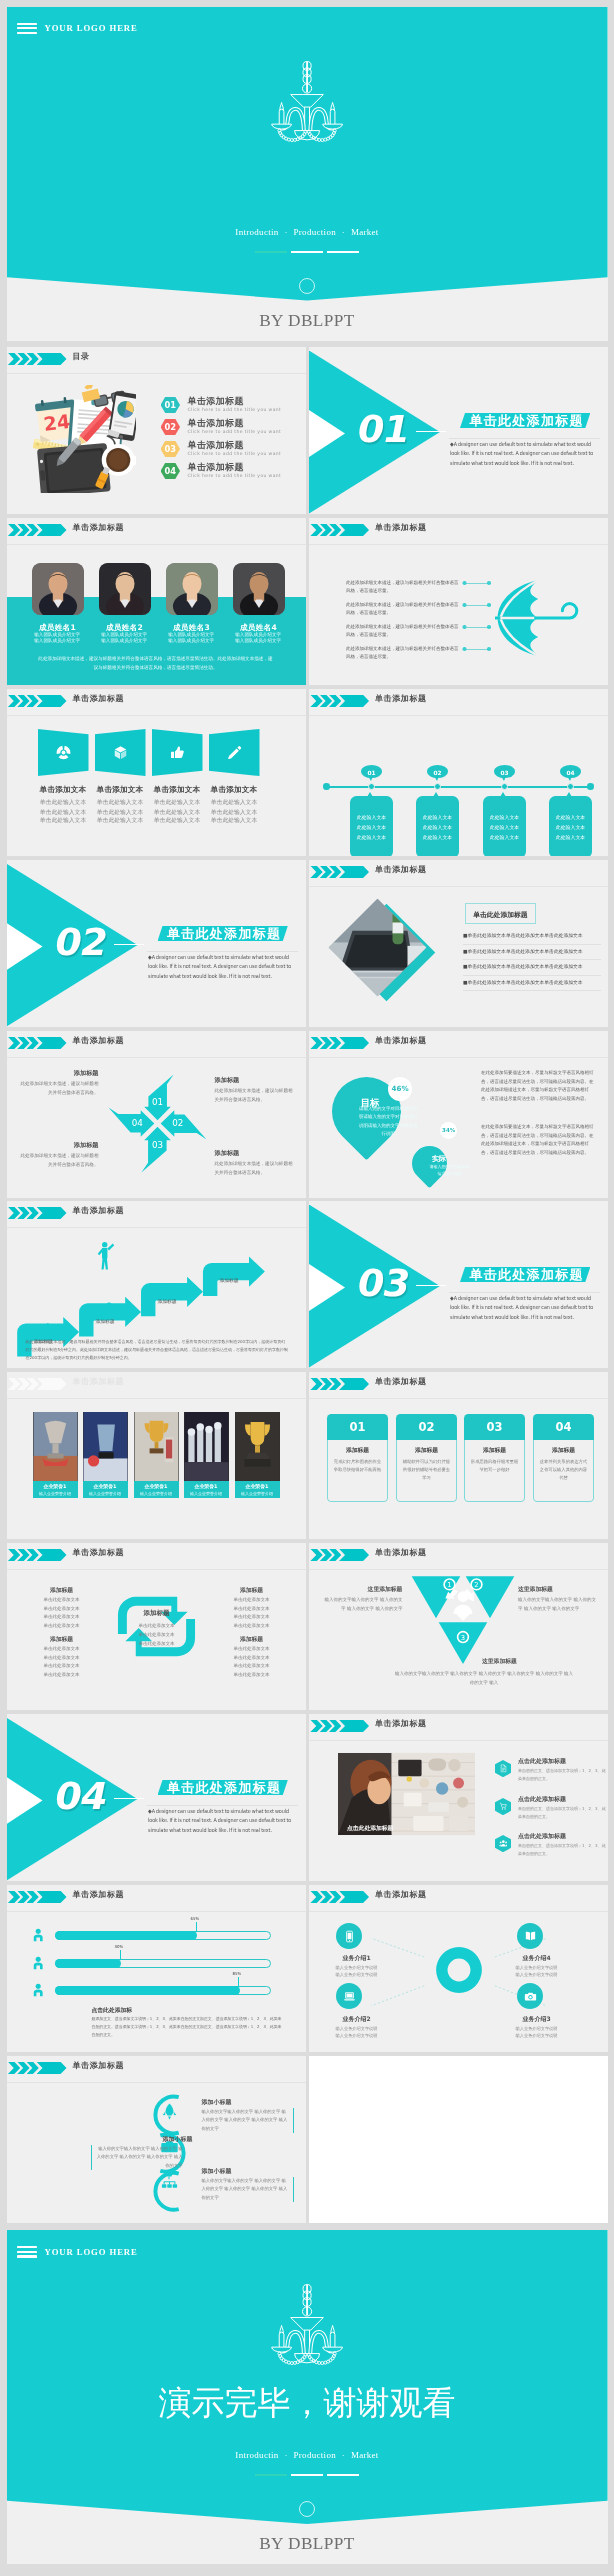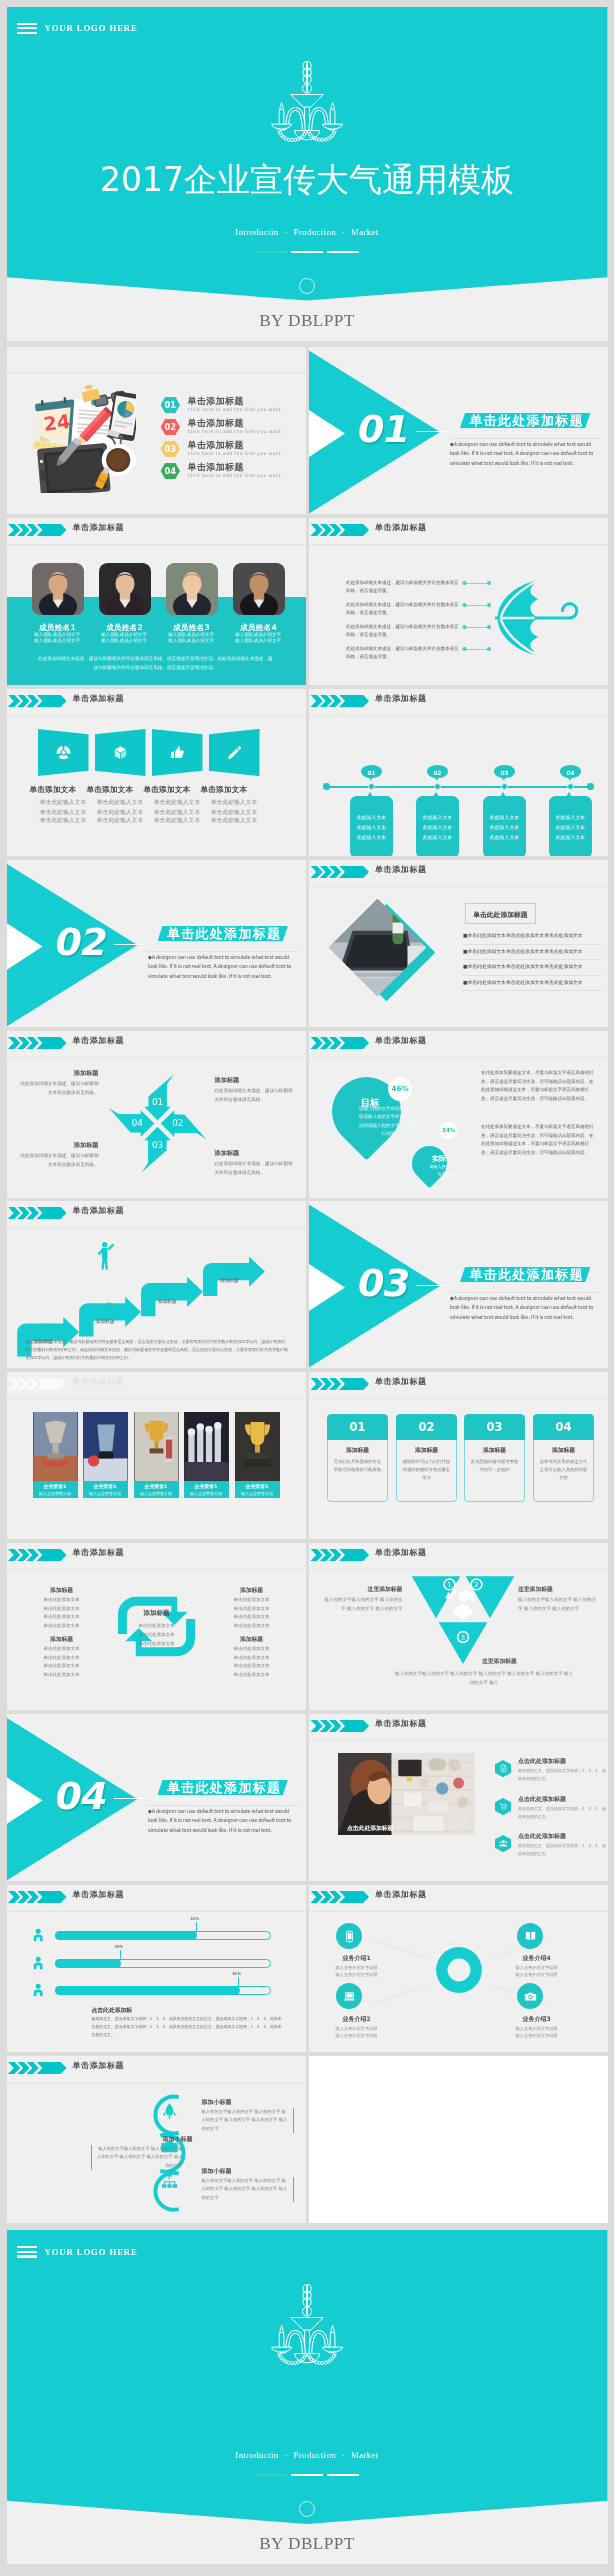--- a/index.html
+++ b/index.html
@@ -95,21 +95,21 @@
 .um-line{position:absolute;left:118px;top:4px;width:24.5px;height:1px;background:#7fd6d6;}
 .um-dot{position:absolute;left:141px;top:2.2px;width:3.6px;height:3.6px;border-radius:50%;background:#3ecfd0;
   box-shadow:-24.5px 0 0 #3ecfd0;}
 
 
 .tz-col{position:absolute;top:40px;width:51px;}
 .tz{position:absolute;left:0;top:0;width:51px;height:47px;background:#0fc6c9;}
 .tz.down{clip-path:polygon(0 0,100% 11%,100% 89%,0 100%);}
 .tz.up{clip-path:polygon(0 11%,100% 0,100% 100%,0 89%);}
 .tz .ico{position:absolute;left:18px;top:16px;width:15px;height:15px;}
-.tz-t{position:absolute;left:-8px;top:56px;width:67px;text-align:left;font-size:7.6px;font-weight:bold;color:#4b4b4b;
+.tz-t{position:absolute;left:-8px;top:56px;width:67px;text-align:center;font-size:7.6px;font-weight:bold;color:#4b4b4b;
   font-family:"DejaVu Sans","Liberation Sans",sans-serif;letter-spacing:0.2px;}
 .tz-l{position:absolute;left:-8px;width:67px;text-align:center;font-size:5.8px;color:#8a8a8a;
   font-family:"DejaVu Sans","Liberation Sans",sans-serif;}
 .tz-l.a{top:69px;}
 .tz-l.b{top:79px;}
 .tz-l.c{top:87px;}
 
 
 .tl-rail{position:absolute;left:18px;top:97px;width:263px;height:2.2px;background:#1fc5c5;}
 .tl-cap{position:absolute;top:94px;width:6.5px;height:6.5px;border-radius:50%;background:#1fc5c5;}
@@ -330,32 +330,38 @@
           <circle cx="68.1" cy="105.3" r="2.0"></circle>
           <circle cx="72.1" cy="105.5" r="2.0"></circle>
           <circle cx="76.1" cy="104.9" r="2.0"></circle>
           <circle cx="79.8" cy="103.6" r="2.0"></circle>
           <circle cx="83.0" cy="101.7" r="2.0"></circle>
           <circle cx="85.7" cy="99.2" r="2.0"></circle>
           <circle cx="87.5" cy="96.2" r="2.0"></circle>
           <circle cx="88.5" cy="93.0" r="2.0"></circle>
         </g>
       </svg>
-    <div class="cover-title">2017企业宣传大气通用模板</div>
     <div class="cover-sub"><span>Introductin</span><span>·</span><span>Production</span><span>·</span><span>Market</span></div>
     <div class="cover-dashes">
         <i class="g"></i>
         <i></i>
         <i></i>
       </div>
     <div class="cover-circle"></div>
     <div class="cover-by">BY DBLPPT</div>
   </div>
 
   <div class="slide" style="left:6.5px;top:347px">
+    <div class="shdr">
+      <span class="chev c1"></span>
+      <span class="chev c2"></span>
+      <span class="chev c3"></span>
+      <span class="chev blk"></span>
+      <span class="shdr-title">目录</span>
+    </div>
       <div class="shdr-rule"></div>
     <div class="desk-wrap">
         <svg class="desk" viewBox="0 0 170 170">
 <g>
 
 <g transform="rotate(12 50 100)">
   <rect x="8" y="93" width="78" height="15" rx="2" fill="#f7e18c"></rect>
   <rect x="8" y="93" width="78" height="5" rx="2" fill="#fbeeb5"></rect>
   <circle cx="14.5" cy="100.5" r="2.4" fill="#e8cf72"></circle>
   <g stroke="#e0c45f" stroke-width="1.1">
@@ -1453,20 +1459,21 @@
           <circle cx="68.1" cy="105.3" r="2.0"></circle>
           <circle cx="72.1" cy="105.5" r="2.0"></circle>
           <circle cx="76.1" cy="104.9" r="2.0"></circle>
           <circle cx="79.8" cy="103.6" r="2.0"></circle>
           <circle cx="83.0" cy="101.7" r="2.0"></circle>
           <circle cx="85.7" cy="99.2" r="2.0"></circle>
           <circle cx="87.5" cy="96.2" r="2.0"></circle>
           <circle cx="88.5" cy="93.0" r="2.0"></circle>
         </g>
       </svg>
+    <div class="cover-title">演示完毕，谢谢观看</div>
     <div class="cover-sub"><span>Introductin</span><span>·</span><span>Production</span><span>·</span><span>Market</span></div>
     <div class="cover-dashes">
         <i class="g"></i>
         <i></i>
         <i></i>
       </div>
     <div class="cover-circle"></div>
     <div class="cover-by">BY DBLPPT</div>
   </div>
 </div>

